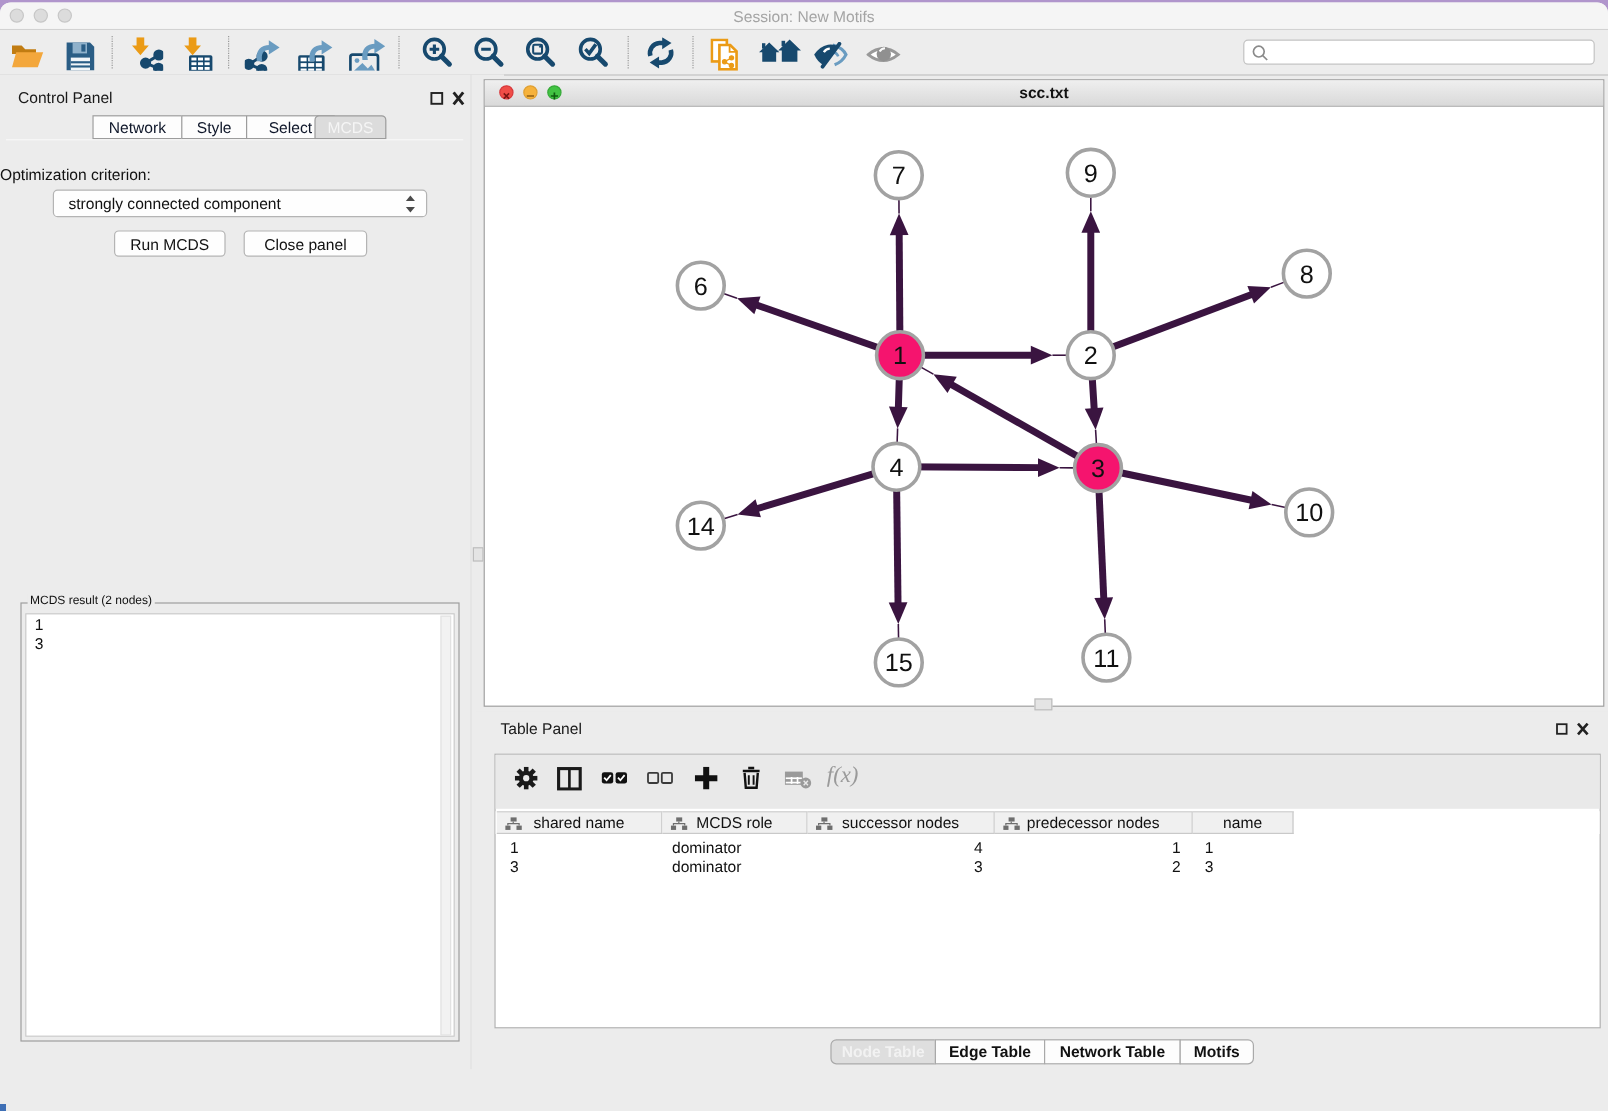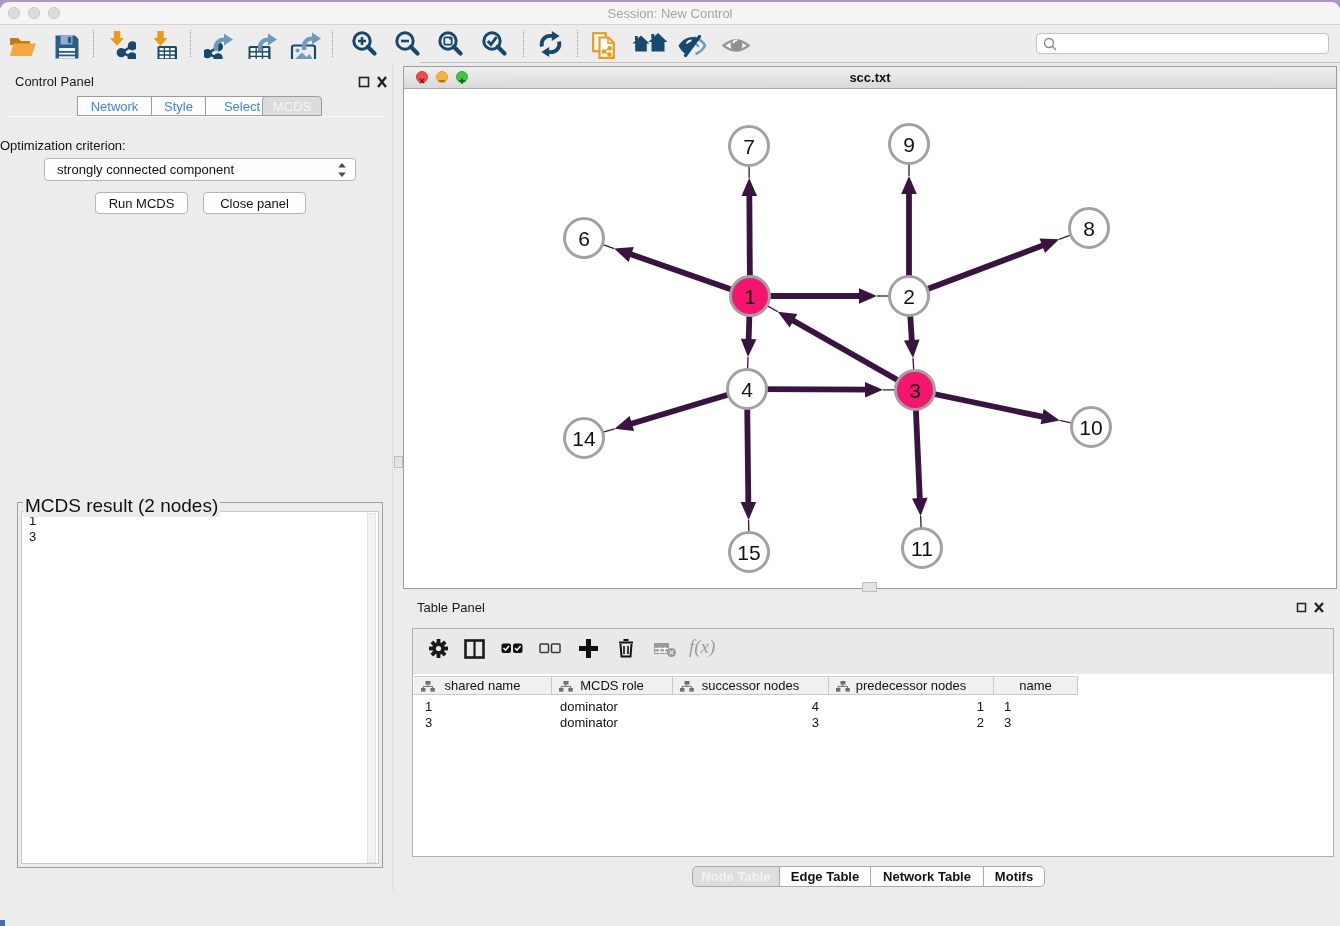--- a/index.html
+++ b/index.html
@@ -10,24 +10,24 @@
   .tl{position:absolute;top:5px;width:12px;height:12px;border-radius:50%;background:#dcdcdc;border:1px solid #c7c7c7;box-sizing:border-box;}
   #wtitle{position:absolute;top:4px;left:0;width:100%;text-align:center;font-size:13px;color:#a4a4a4;}
   
   #toolbar{position:absolute;left:0;top:25px;width:1340px;height:37px;background:#ededed;border-bottom:1px solid #c2c2c2;}
   .sep{position:absolute;top:5px;height:27px;width:0;border-left:1px dotted #9a9a9a;}
   .ticon{position:absolute;top:3px;margin-top:2px;}
   #searchbox{position:absolute;left:1036px;top:8px;width:291px;height:19px;background:#fff;border:1px solid #c3c3c3;border-radius:4px;}
   
   #cpanel{position:absolute;left:0;top:62px;width:392px;height:832px;background:#ececec;padding-left:28px;}
   #cphead{position:absolute;left:15px;top:12px;font-size:13px;color:#1a1a1a;}
-  .tab{position:absolute;top:34px;height:20px;box-sizing:border-box;border:1px solid #9c9c9c;background:#fdfdfd;font-size:13px;color:#3b82f6;text-align:center;line-height:19px;}
+  .tab{position:absolute;top:34px;height:20px;box-sizing:border-box;border:1px solid #9c9c9c;background:#fdfdfd;font-size:13px;color:#0f172a;text-align:center;line-height:19px;}
   .macbtn{position:absolute;box-sizing:border-box;background:#fefefe;border:1px solid #b4b4b4;border-radius:4px;font-size:13px;color:#111;text-align:center;}
   #mcdsres{position:absolute;left:17px;top:440px;width:366px;height:366px;border:1px solid #9e9e9e;box-sizing:border-box;}
-  #reslegend{position:absolute;left:23px;top:433px;font-size:19px;color:#111;background:#ececec;padding:0 2px;}
+  #reslegend{position:absolute;left:23px;top:433px;font-size:10px;color:#111;background:#ececec;padding:0 2px;}
   #restext{position:absolute;left:3px;top:8px;width:358px;height:353px;background:#fff;border:1px solid #c8c8c8;font-size:13px;color:#111;line-height:16px;padding:1px 0 0 7px;box-sizing:border-box;}
   #resscroll{position:absolute;right:2px;top:1px;width:7px;height:348px;background:#f2f2f2;border:1px solid #e2e2e2;}
   
   #netwin{position:absolute;left:403px;top:66px;width:934px;height:523px;background:#fff;border:1px solid #9d9d9d;box-sizing:border-box;padding-left:11px;}
   #nettitle{position:absolute;left:0;top:0;width:100%;height:21px;background:linear-gradient(#efefef,#d9d9d9);border-bottom:1px solid #ababab;}
   #nettitle .t{position:absolute;top:3px;width:100%;text-align:center;font-size:13px;font-weight:bold;color:#111;}
   .mac{position:absolute;top:4px;width:12px;height:12px;border-radius:50%;box-sizing:border-box;}
   
   #tpanel{position:absolute;left:396px;top:593px;width:944px;height:300px;background:#ececec;}
   #tphead{position:absolute;left:21px;top:7px;font-size:13px;color:#1a1a1a;}
@@ -41,21 +41,21 @@
   #statusbar{position:absolute;left:0;top:935px;width:1340px;height:35px;background:#ececec;border-top:1px solid #a21caf;margin-top:48px;}
 </style>
 </head>
 <body>
 <div id="win"></div>
 
 <div id="titlebar">
   <div class="tl" style="left:8px;"></div>
   <div class="tl" style="left:28px;"></div>
   <div class="tl" style="left:48px;"></div>
-  <div id="wtitle">Session: New Control</div>
+  <div id="wtitle">Session: New Motifs</div>
 </div>
 
 <div id="toolbar">
 <svg class="ticon" width="28" height="24" style="left:9px;top:8px;">
 <path d="M1 3 L9 3 L12 6 L21 6 L21 10 L1 10 Z" fill="#c17c12"></path>
 <path d="M1 21 L4.5 8.5 L27 8.5 L22.5 21 Z" fill="#f3a73c"></path>
     </svg>
     <svg class="ticon" width="26" height="26" style="left:54px;top:7px;">
 <path d="M1.5 1.5 L21 1.5 L24.5 5 L24.5 24.5 L1.5 24.5 Z" fill="#2a5d85"></path>
 <rect x="6.5" y="1.5" width="12" height="9" fill="#8fb1cb"></rect>

